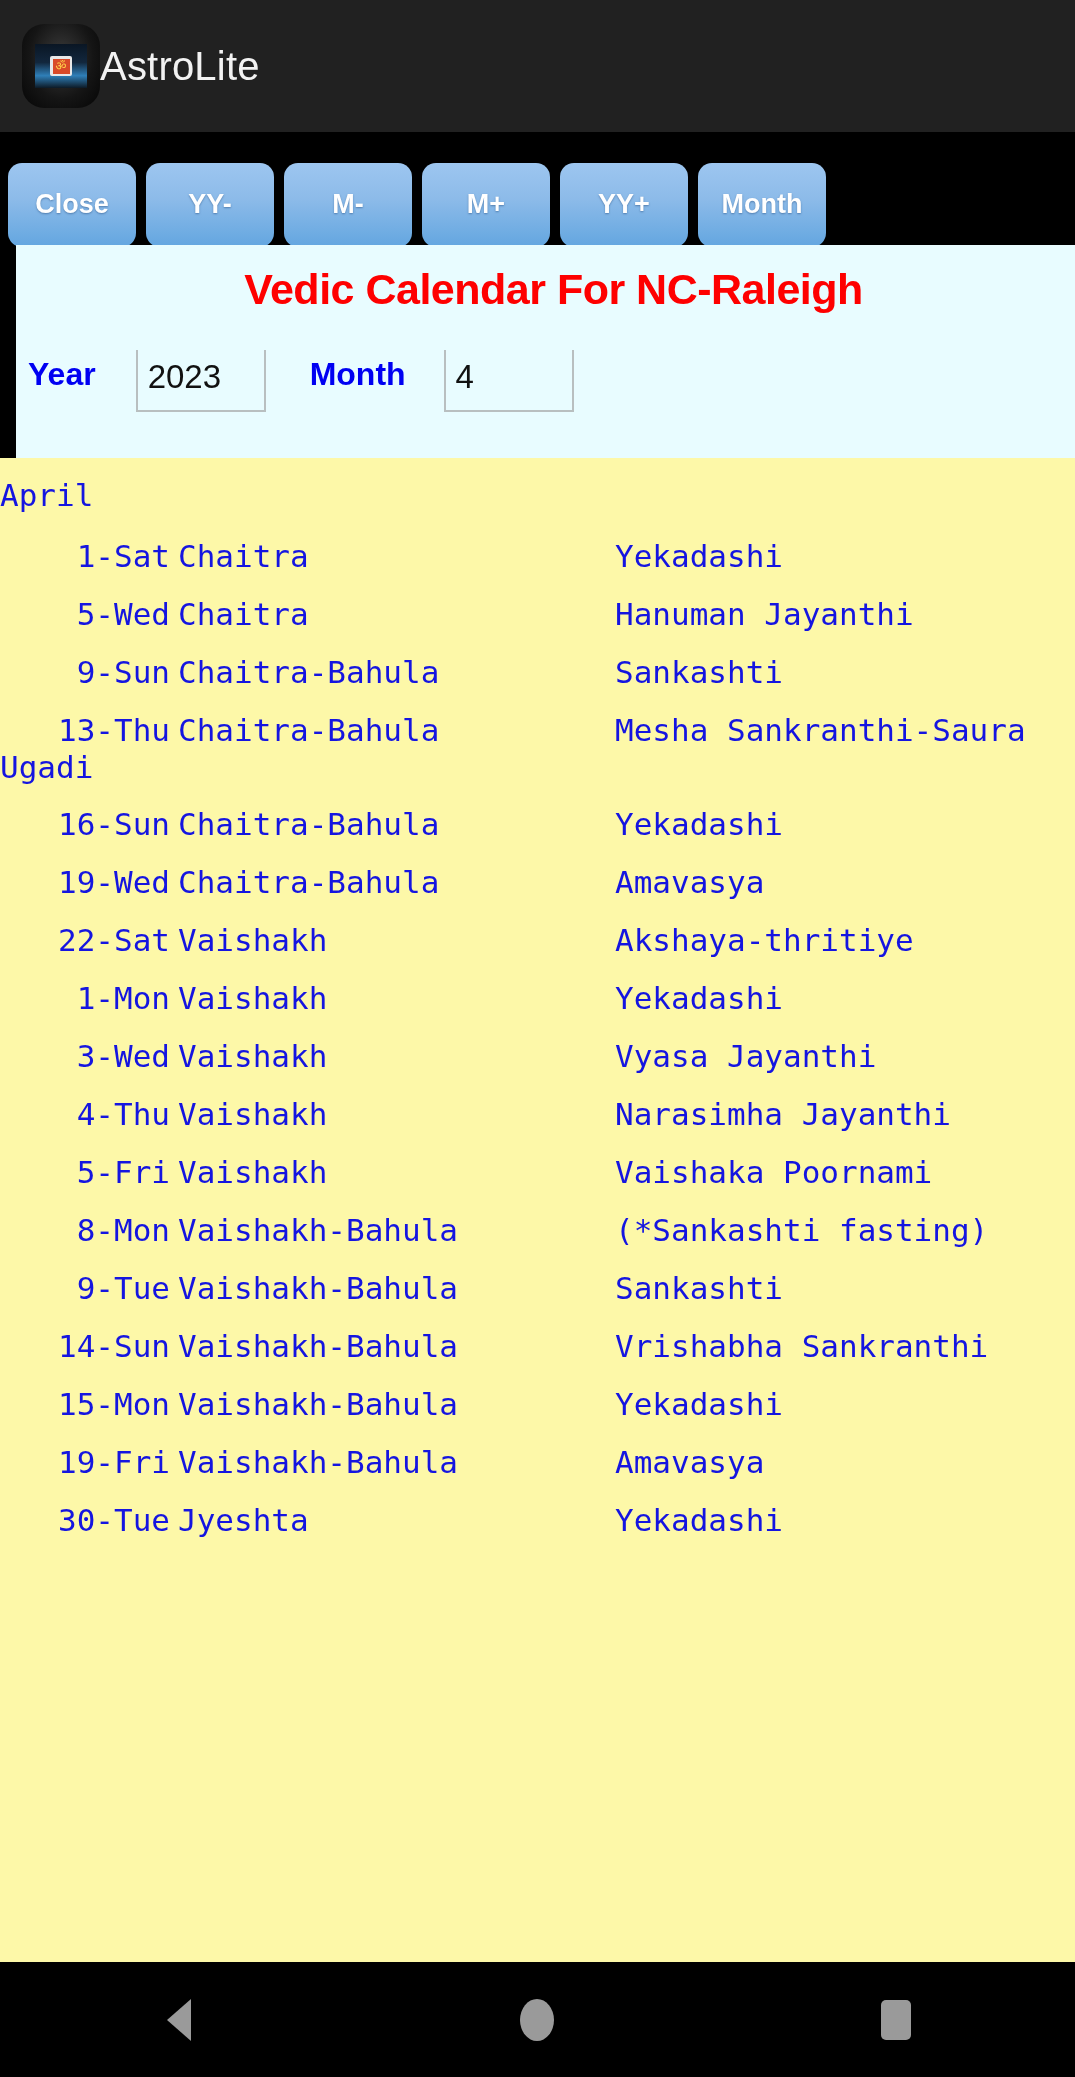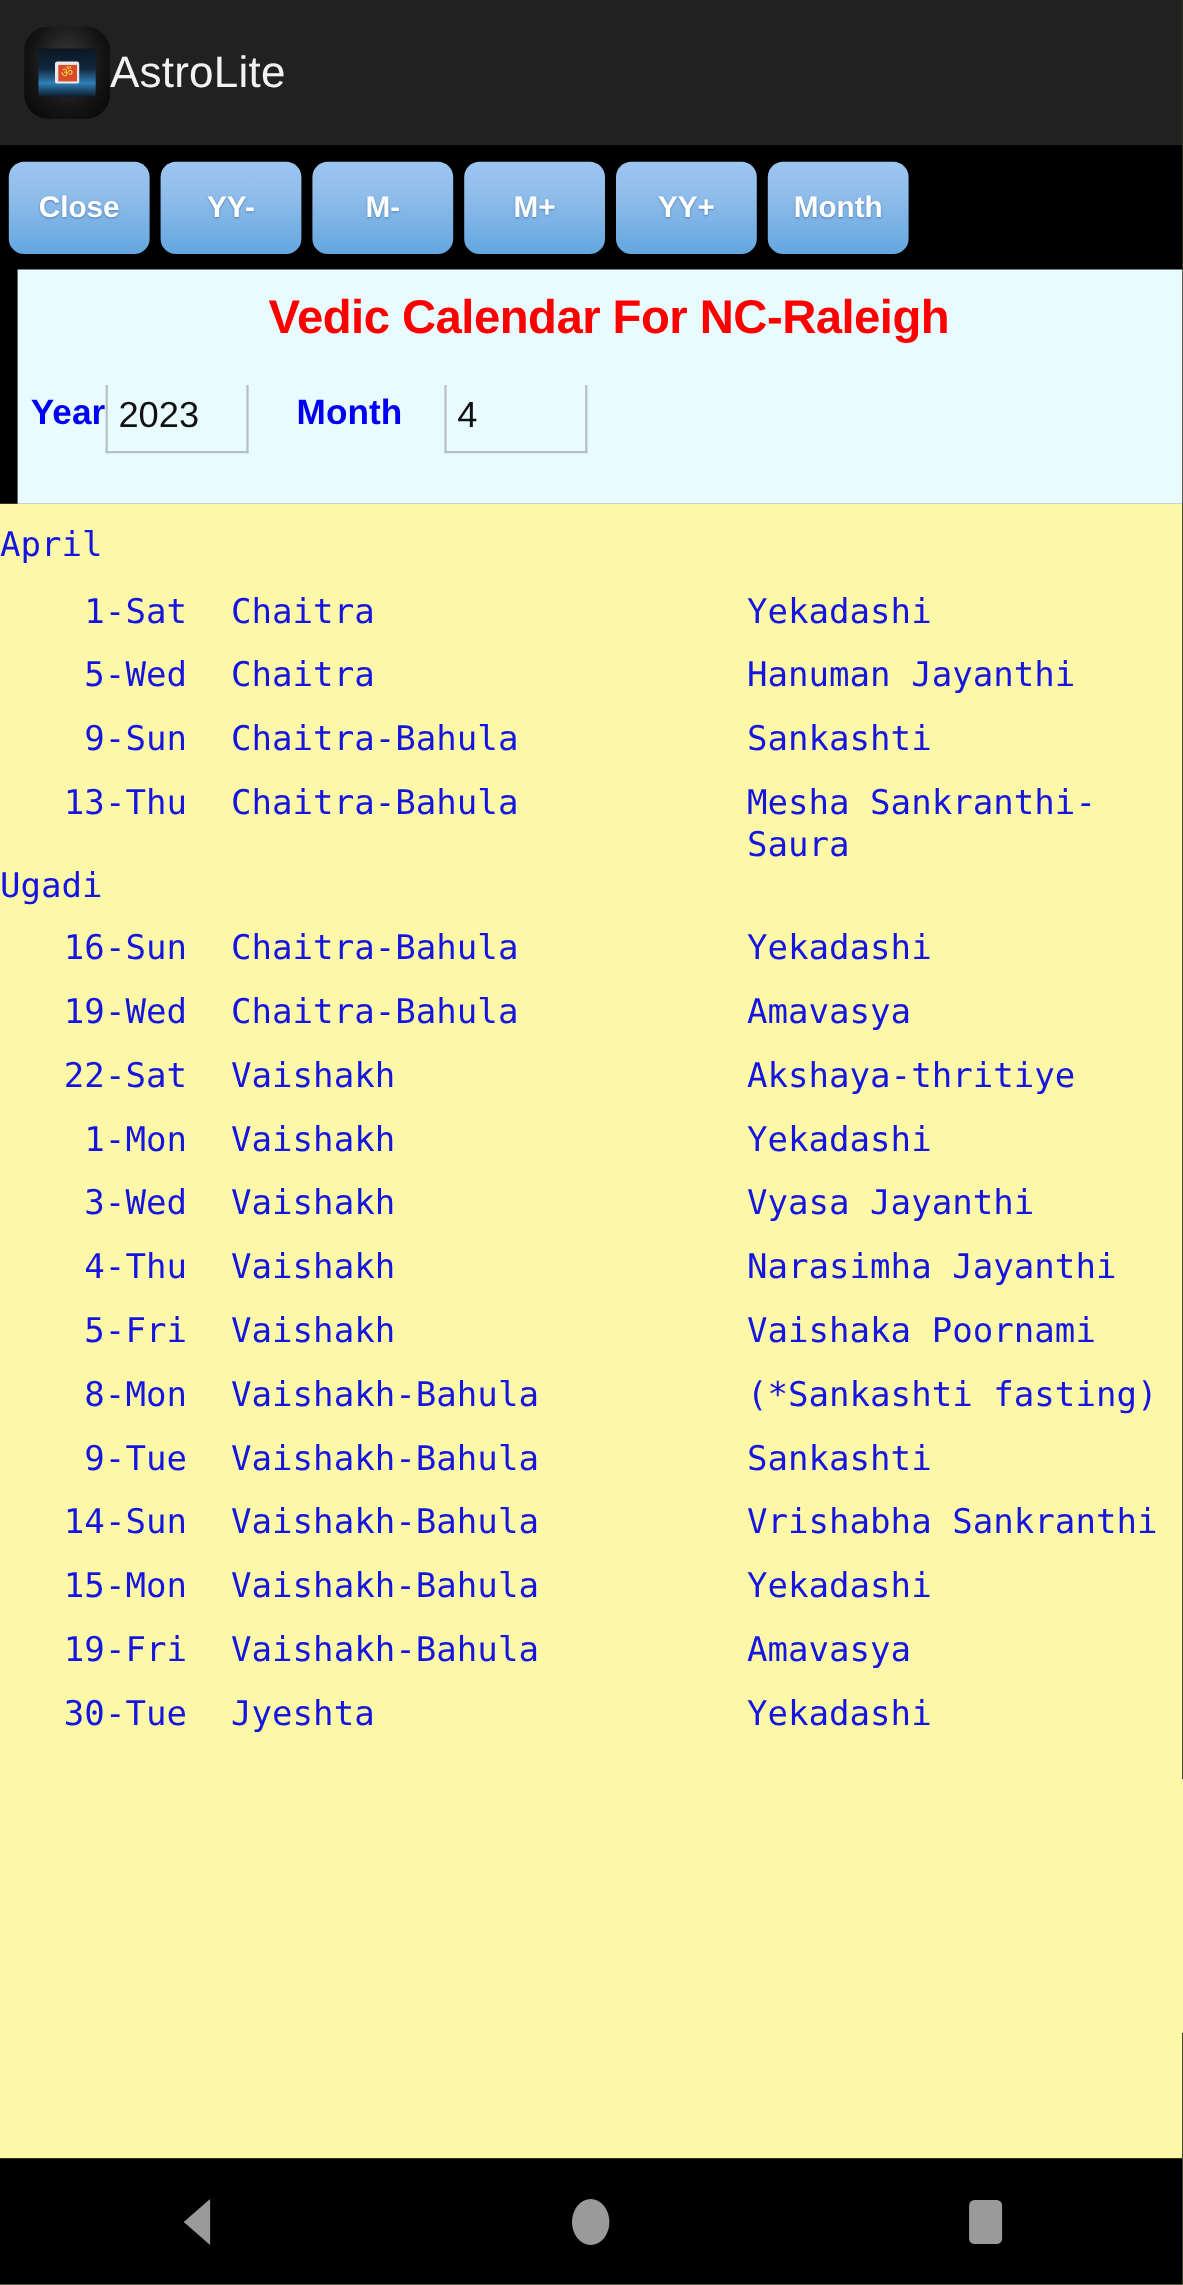--- a/index.html
+++ b/index.html
@@ -75,21 +75,21 @@
     color: #f2f2f2;
     font-size: 40px;
     font-weight: 400;
     letter-spacing: 0.2px;
     font-family: "Liberation Sans", sans-serif;
   }
 
   
   #button-bar {
     position: absolute;
-    left: 0; top: 132px;
+    left: 0; top: 148px;
     width: 1075px;
     height: 113px;
     background: #000000;
     display: flex;
     align-items: center;
     padding-left: 8px;
     box-sizing: border-box;
   }
   .nav-btn {
     width: 128px;
@@ -152,21 +152,21 @@
     color: #111111;
     font-size: 33px;
     font-family: "Liberation Sans", sans-serif;
     text-align: left;
     padding: 0 0 6px 10px;
     box-sizing: border-box;
     outline: none;
     height: 62px;
   }
   #year-label { margin-left: 4px; }
-  #year-input-wrap { }
+  #year-input-wrap { margin-left: 40px; }
   #month-label { margin-left: 44px; }
   #month-input-wrap { margin-left: 38px; }
 
   
   #calendar {
     position: absolute;
     left: 0; top: 458px;
     width: 1075px;
     height: 1638px;
     background: #fdf8a8;
@@ -184,21 +184,20 @@
     font-family: "DejaVu Sans Mono", "Liberation Mono", monospace;
   }
   .cal-row {
     display: flex;
     color: #1515e0;
     font-size: 31px;
     line-height: 38px;
     padding-top: 20px;
     white-space: pre;
     font-family: "DejaVu Sans Mono", "Liberation Mono", monospace;
-    gap: 32px;
   }
   .c-date {
     width: 178px;
     flex: none;
     text-align: right;
     padding-right: 8px;
     box-sizing: border-box;
   }
   .c-month {
     width: 437px;

